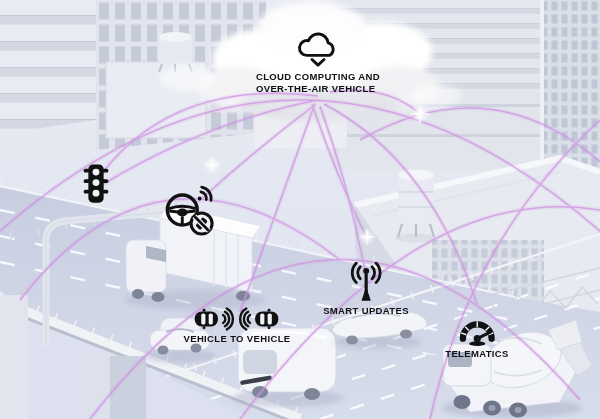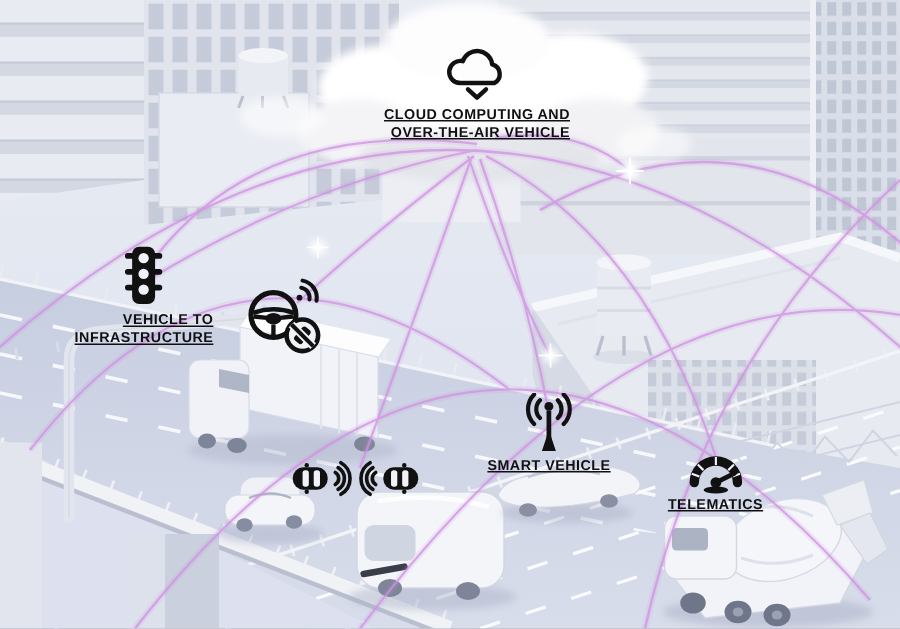--- a/index.html
+++ b/index.html
@@ -9,21 +9,21 @@
     font-family:"Liberation Sans",sans-serif;
   }
   .scene{position:absolute;left:0;top:0;width:600px;height:419px;display:block;}
   .callout{
     position:absolute;display:flex;flex-direction:column;align-items:center;gap:1px;
     transform:translateX(-50%);pointer-events:none;
   }
   .callout .ico{display:flex;align-items:center;justify-content:center;}
   .callout .lbl{
     font-weight:800;font-size:9.5px;line-height:11.5px;letter-spacing:.35px;
-    color:#101013;text-align:right;white-space:nowrap;text-decoration:underline;
+    color:#101013;text-align:left;white-space:nowrap;
   }
   .callout .lbl span{display:block;}
 </style>
 </head>
 <body>
 
 <div class="stage">
 
   <svg class="scene" viewBox="0 0 600 419">
     <defs>
@@ -266,24 +266,20 @@
   <div class="callout" style="left:96px;top:163px;">
     <div class="ico">
       <svg width="26" height="44" viewBox="0 0 26 46">
         <path d="M5 8h-3M5 19h-3M5 30h-3M21 8h3M21 19h3M21 30h3" stroke="#111" stroke-width="4" stroke-linecap="round"></path>
         <rect x="5" y="1.5" width="16" height="40" rx="5" fill="#111"></rect>
         <circle cx="13" cy="9.5" r="3.6" fill="#f0f2f7"></circle>
         <circle cx="13" cy="20.5" r="3.6" fill="#f0f2f7"></circle>
         <circle cx="13" cy="31.5" r="3.6" fill="#f0f2f7"></circle>
       </svg>
     </div>
-    <div class="lbl">
-      <span>VEHICLE TO</span>
-      <span>INFRASTRUCTURE</span>
-    </div>
   </div>
 
   <div class="callout" style="left:190px;top:184px;">
     <div class="ico">
       <svg width="60" height="54" viewBox="0 0 62 56">
         <circle cx="23" cy="27" r="15.5" fill="none" stroke="#111" stroke-width="3.6"></circle>
         <path d="M9 25.5 q14 -5 28 0" fill="none" stroke="#111" stroke-width="3"></path>
         <ellipse cx="23" cy="29.5" rx="5.5" ry="4" fill="#111"></ellipse>
         <path d="M9.5 28 l9 1 M36.5 28 l-9 1 M23 33.5 v8" stroke="#111" stroke-width="3"></path>
         <circle cx="41" cy="15" r="2" fill="#111"></circle>
@@ -301,44 +297,47 @@
     <div class="ico">
       <svg width="52" height="42" viewBox="0 0 56 44">
         <circle cx="28" cy="9" r="3.2" fill="#111"></circle>
         <path d="M28 12 L28 40" stroke="#111" stroke-width="3.4"></path>
         <polygon points="23,41 28,26 33,41" fill="#111"></polygon>
         <path d="M21.6 4.6 A9 9 0 0 0 21.6 17.4 M17.4 0.4 A15 15 0 0 0 17.4 21.6" fill="none" stroke="#111" stroke-width="3" stroke-linecap="round"></path>
         <path d="M34.4 4.6 A9 9 0 0 1 34.4 17.4 M38.6 0.4 A15 15 0 0 1 38.6 21.6" fill="none" stroke="#111" stroke-width="3" stroke-linecap="round"></path>
       </svg>
     </div>
     <div class="lbl">
-      <span>SMART VEHICLE</span>
+      <span>SMART UPDATES</span>
     </div>
   </div>
 
   <div class="callout" style="left:237px;top:306px;">
     <div class="ico">
       <svg width="86" height="26" viewBox="0 0 92 28">
         <rect x="1" y="6" width="25" height="16" rx="7.5" fill="#111"></rect>
         <rect x="8" y="8" width="4.5" height="12" rx="2" fill="#f0f2f7"></rect>
         <rect x="16" y="8" width="4.5" height="12" rx="2" fill="#f0f2f7"></rect>
         <circle cx="11" cy="4.5" r="1.6" fill="#111"></circle>
           <circle cx="11" cy="23.5" r="1.6" fill="#111"></circle>
         <path d="M31.5 9.7 A5 5 0 0 1 31.5 18.3 M33.5 6.2 A9 9 0 0 1 33.5 21.8 M35.5 2.7 A13 13 0 0 1 35.5 25.3" fill="none" stroke="#111" stroke-width="2.6" stroke-linecap="round"></path>
         <path d="M60.5 9.7 A5 5 0 0 0 60.5 18.3 M58.5 6.2 A9 9 0 0 0 58.5 21.8 M56.5 2.7 A13 13 0 0 0 56.5 25.3" fill="none" stroke="#111" stroke-width="2.6" stroke-linecap="round"></path>
         <rect x="66" y="6" width="25" height="16" rx="7.5" fill="#111"></rect>
         <rect x="71.5" y="8" width="4.5" height="12" rx="2" fill="#f0f2f7"></rect>
         <rect x="79.5" y="8" width="4.5" height="12" rx="2" fill="#f0f2f7"></rect>
         <circle cx="81" cy="4.5" r="1.6" fill="#111"></circle>
           <circle cx="81" cy="23.5" r="1.6" fill="#111"></circle>
       </svg>
     </div>
-  </div>
-
-  <div class="callout" style="left:477px;top:299px;">
+    <div class="lbl">
+      <span>VEHICLE TO VEHICLE</span>
+    </div>
+  </div>
+
+  <div class="callout" style="left:477px;top:316px;">
     <div class="ico">
       <svg width="36" height="31" viewBox="0 0 40 34">
         <path d="M4 25 A16 16 0 0 1 36 25" fill="none" stroke="#111" stroke-width="7" stroke-linecap="round"></path>
         <g stroke="#f0f2f7" stroke-width="1.6">
           <line x1="20" y1="12" x2="20" y2="6"></line>
           <line x1="29.2" y1="15.8" x2="33.4" y2="11.6"></line>
           <line x1="10.8" y1="15.8" x2="6.6" y2="11.6"></line>
           <line x1="32.2" y1="20.6" x2="37.9" y2="18.5"></line>
           <line x1="7.8" y1="20.6" x2="2.1" y2="18.5"></line>
         </g>

